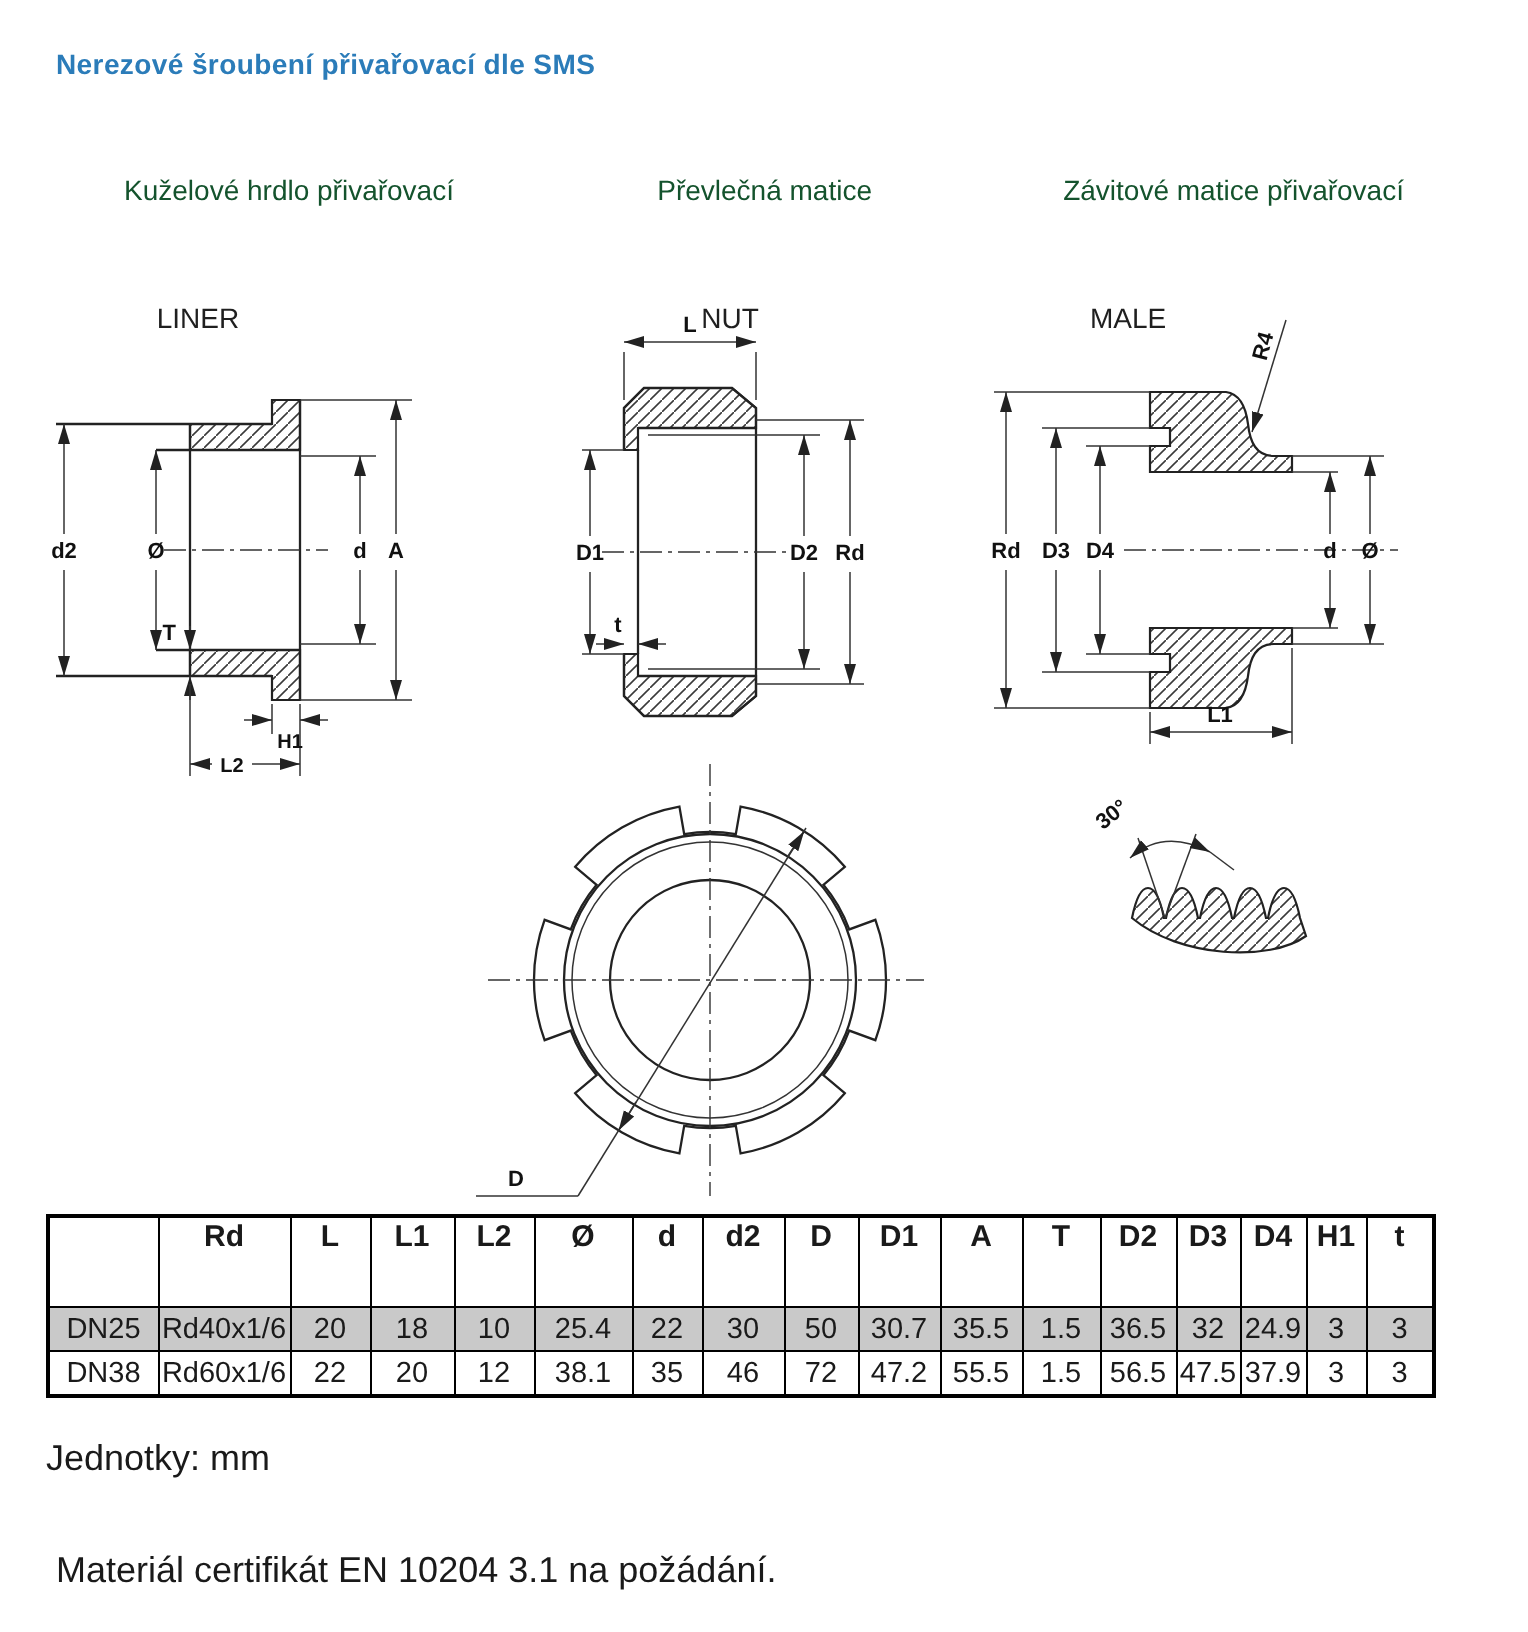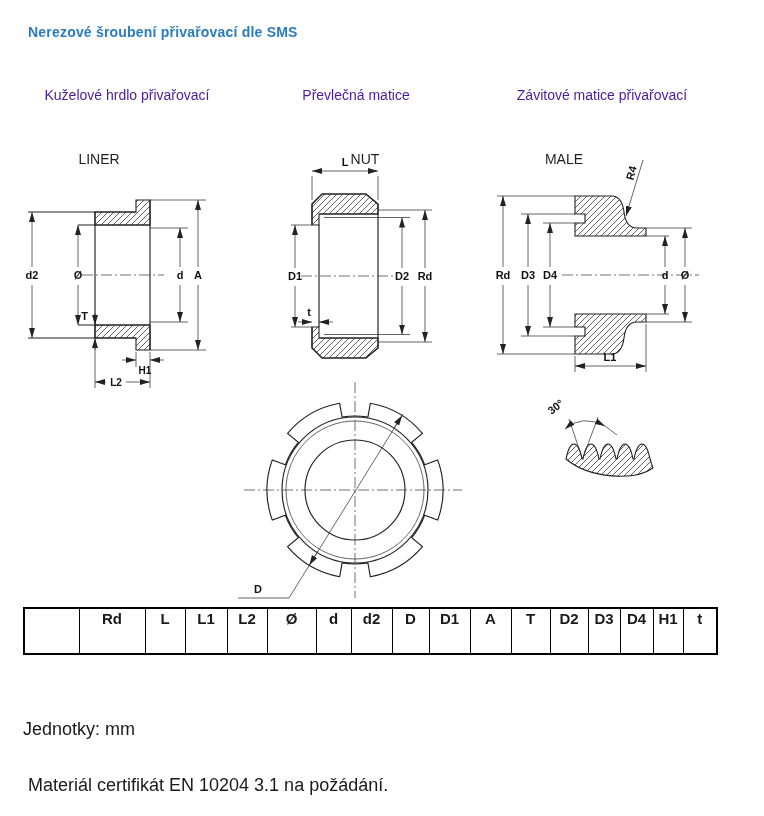--- a/index.html
+++ b/index.html
@@ -3,21 +3,21 @@
 <meta charset="utf-8">
 <style>
   html,body { margin:0; padding:0; }
   body {
     width:764px; height:816px; background:#ffffff; position:relative; overflow:hidden;
     font-family:"Liberation Sans", sans-serif; color:#1a1a1a;
     --accent:#2b7cb9; --rowshade:#c9c9c9;
   }
   .abs { position:absolute; }
   .title { color:var(--accent); font-size:14px; font-weight:600; letter-spacing:0.2px; }
-  .caption { font-size:14px; text-align:center; color:#4c1d95; }
+  .caption { font-size:14px; text-align:right; color:#14532d; }
   .code { font-size:14px; text-align:center; color:#1f1f1f;margin-top:32px; }
   .note { font-size:18px; color:#1a1a1a; }
 
   
   svg { display:block; }
   .ln { stroke:#222; stroke-width:1.15; fill:none; }
   .tn { stroke:#333; stroke-width:0.75; fill:none; }
   .cl { stroke:#333; stroke-width:0.7; fill:none; stroke-dasharray:11 3 2 3; }
   .hat { fill:url(#hatch); stroke:#222; stroke-width:1.1; }
   .dlbl { font-family:"Liberation Sans", sans-serif; font-size:11px; font-weight:700; fill:#111; text-anchor:middle; }
@@ -248,18 +248,56 @@
           <th>A</th>
           <th>T</th>
           <th>D2</th>
           <th>D3</th>
           <th>D4</th>
           <th>H1</th>
           <th>t</th>
         </tr>
       </thead>
       <tbody>
+        <tr class="shaded">
+          <td>DN25</td>
+          <td>Rd40x1/6</td>
+          <td>20</td>
+          <td>18</td>
+          <td>10</td>
+          <td>25.4</td>
+          <td>22</td>
+          <td>30</td>
+          <td>50</td>
+          <td>30.7</td>
+          <td>35.5</td>
+          <td>1.5</td>
+          <td>36.5</td>
+          <td>32</td>
+          <td>24.9</td>
+          <td>3</td>
+          <td>3</td>
+        </tr>
+        <tr>
+          <td>DN38</td>
+          <td>Rd60x1/6</td>
+          <td>22</td>
+          <td>20</td>
+          <td>12</td>
+          <td>38.1</td>
+          <td>35</td>
+          <td>46</td>
+          <td>72</td>
+          <td>47.2</td>
+          <td>55.5</td>
+          <td>1.5</td>
+          <td>56.5</td>
+          <td>47.5</td>
+          <td>37.9</td>
+          <td>3</td>
+          <td>3</td>
+        </tr>
       </tbody>
     </table>
 </div>
 
 <div class="abs note" style="left:23px; top:719px;">Jednotky: mm</div>
 <div class="abs note" style="left:28px; top:775px;">Materiál certifikát EN 10204 3.1 na požádání.</div>
 
 </body></html>

